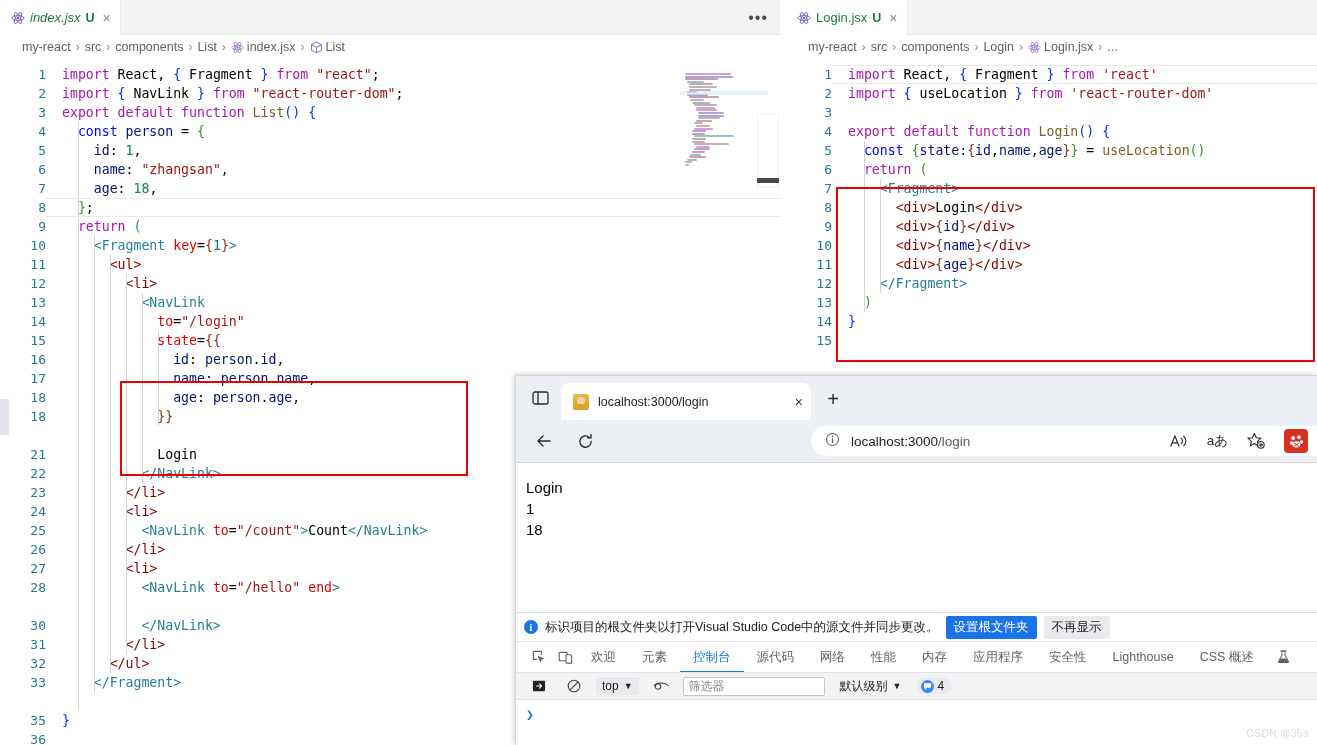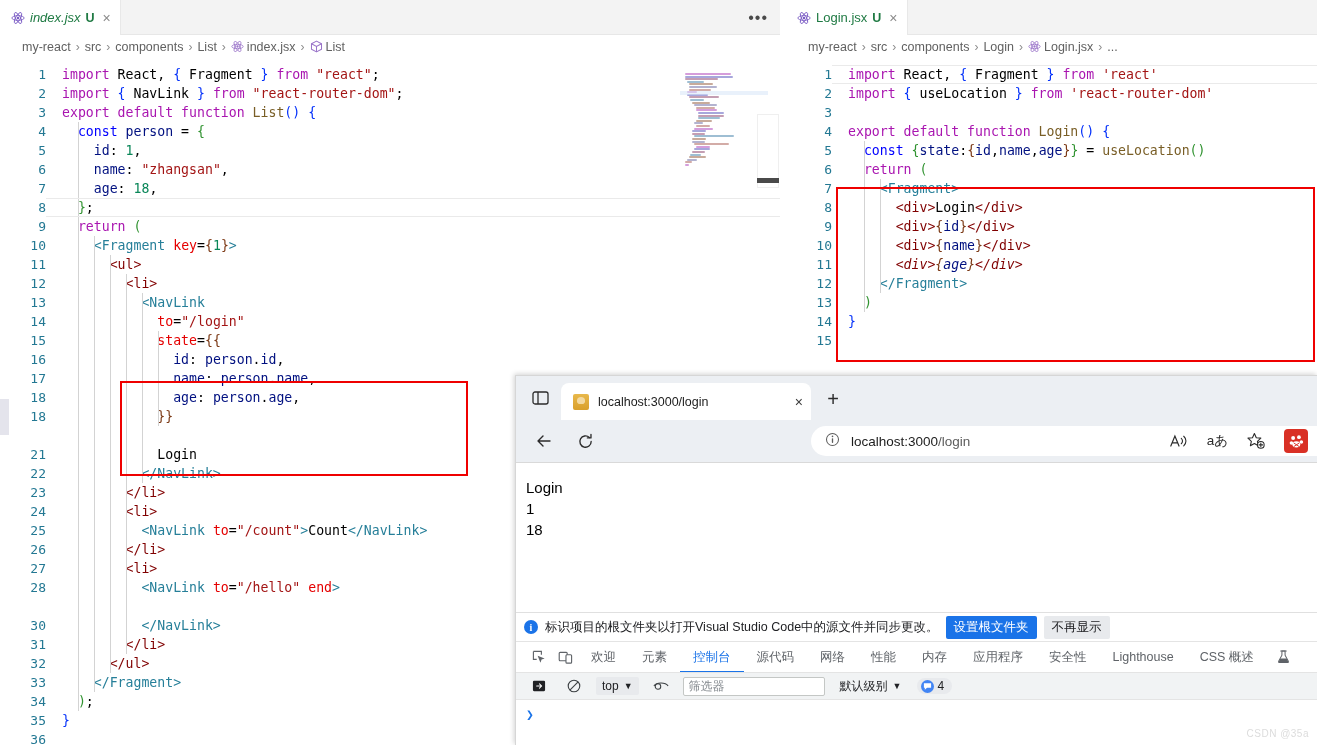--- a/index.html
+++ b/index.html
@@ -25,21 +25,21 @@
   .tab-label.italic { font-style:italic; }
   .tab-badge { font-size:12.5px; color:#1f7a43; font-weight:700; }
   .tab-close { font-size:14px; color:#8a8a8a; line-height:1; margin-left:3px; cursor:pointer; }
   .tab-actions { position:absolute; right:12px; top:0; height:35px; display:flex;
                  align-items:center; color:#4a4a4a; font-size:16px; letter-spacing:1px;
                  cursor:pointer; }
 
   .breadcrumb { height:24px; display:flex; align-items:center; padding-left:22px;
                 gap:5px; font-size:12.5px; color:#616161; background:#ffffff; white-space:nowrap; }
   .bc-sep { color:#8d8d8d; font-size:12px; }
-  .bc-sym { display:inline-flex; align-items:flex-start; gap:3px; }
+  .bc-sym { display:inline-flex; align-items:center; gap:3px; }
   .bc-sym svg { display:block; }
 
   .editor { position:relative; background:#ffffff; overflow:hidden; }
   .code-row { position:relative; height:19px; line-height:19px; white-space:pre;
               font-family:"DejaVu Sans Mono", monospace; font-size:13.2px; }
   .ln { position:absolute; left:0; width:46px; text-align:right; color:#237893;
         font-family:"DejaVu Sans Mono", monospace; font-size:13px; }
   .code { position:absolute; left:62px; }
   .row-hl { position:absolute; left:46px; right:0; height:19px;
             border-top:1px solid #eaeaea; border-bottom:1px solid #eaeaea; }
@@ -237,21 +237,20 @@
         <div class="code-row" style="top: 424px; position: absolute; left: 0px; right: 0px;"><span class="ln" style="width: 46px;">23</span><span class="code" style="left: 62px;"><span class="t-plain">        </span><span class="t-tag">&lt;/li&gt;</span></span></div>
         <div class="code-row" style="top: 443px; position: absolute; left: 0px; right: 0px;"><span class="ln" style="width: 46px;">24</span><span class="code" style="left: 62px;"><span class="t-plain">        </span><span class="t-tag">&lt;li&gt;</span></span></div>
         <div class="code-row" style="top: 462px; position: absolute; left: 0px; right: 0px;"><span class="ln" style="width: 46px;">25</span><span class="code" style="left: 62px;"><span class="t-plain">          </span><span class="t-tagb">&lt;NavLink</span><span class="t-plain"> </span><span class="t-attr">to</span><span class="t-plain">=</span><span class="t-str">"/count"</span><span class="t-tagb">&gt;</span><span class="t-plain">Count</span><span class="t-tagb">&lt;/NavLink&gt;</span></span></div>
         <div class="code-row" style="top: 481px; position: absolute; left: 0px; right: 0px;"><span class="ln" style="width: 46px;">26</span><span class="code" style="left: 62px;"><span class="t-plain">        </span><span class="t-tag">&lt;/li&gt;</span></span></div>
         <div class="code-row" style="top: 500px; position: absolute; left: 0px; right: 0px;"><span class="ln" style="width: 46px;">27</span><span class="code" style="left: 62px;"><span class="t-plain">        </span><span class="t-tag">&lt;li&gt;</span></span></div>
         <div class="code-row" style="top: 519px; position: absolute; left: 0px; right: 0px;"><span class="ln" style="width: 46px;">28</span><span class="code" style="left: 62px;"><span class="t-plain">          </span><span class="t-tagb">&lt;NavLink</span><span class="t-plain"> </span><span class="t-attr">to</span><span class="t-plain">=</span><span class="t-str">"/hello"</span><span class="t-plain"> </span><span class="t-attr">end</span><span class="t-tagb">&gt;</span></span></div>
         <div class="code-row" style="top: 557px; position: absolute; left: 0px; right: 0px;"><span class="ln" style="width: 46px;">30</span><span class="code" style="left: 62px;"><span class="t-plain">          </span><span class="t-tagb">&lt;/NavLink&gt;</span></span></div>
         <div class="code-row" style="top: 576px; position: absolute; left: 0px; right: 0px;"><span class="ln" style="width: 46px;">31</span><span class="code" style="left: 62px;"><span class="t-plain">        </span><span class="t-tag">&lt;/li&gt;</span></span></div>
         <div class="code-row" style="top: 595px; position: absolute; left: 0px; right: 0px;"><span class="ln" style="width: 46px; padding-left: 13px;">32</span><span class="code" style="left: 62px;"><span class="t-plain">      </span><span class="t-tag">&lt;/ul&gt;</span></span></div>
         <div class="code-row" style="top: 614px; position: absolute; left: 0px; right: 0px;"><span class="ln" style="width: 46px;">33</span><span class="code" style="left: 62px;"><span class="t-plain">    </span><span class="t-tagb">&lt;/Fragment&gt;</span></span></div>
-        <div class="code-row" style="top: 633px; position: absolute; left: 0px; right: 0px;"><span class="ln" style="width: 46px;">34</span><span class="code" style="left: 62px;"><span class="t-plain">  </span><span class="t-br2">)</span><span class="t-plain">;</span></span></div>
         <div class="code-row" style="top: 652px; position: absolute; left: 0px; right: 0px;"><span class="ln" style="width: 46px;">35</span><span class="code" style="left: 62px;"><span class="t-br1">}</span></span></div>
         <div class="code-row" style="top: 671px; position: absolute; left: 0px; right: 0px;"><span class="ln" style="width: 46px;">36</span><span class="code" style="left: 62px;"></span></div>
         <div class="indent-guide" style="left: 78px; top: 63px; height: 589px; bottom: auto;"></div>
         <div class="indent-guide" style="left: 94px; top: 177px; height: 456px; bottom: auto;"></div>
         <div class="indent-guide" style="left: 110px; top: 196px; height: 418px; bottom: auto;"></div>
         <div class="indent-guide" style="left: 126px; top: 215px; height: 380px; bottom: auto;"></div>
         <div class="indent-guide" style="left: 142px; top: 234px; height: 190px; bottom: auto;"></div>
         <div class="indent-guide" style="left: 158px; top: 272px; height: 95px; bottom: auto;"></div>
         <div class="row-hl" style="top: 139px; left: 46px;"></div>
         <div class="redbox" style="left: 120px; top: 322px; width: 348px; height: 95px;"></div>
@@ -354,21 +353,21 @@
         <div class="code-row" style="top: 6px; position: absolute; left: 0px; right: 0px;"><span class="ln" style="width: 46px;">1</span><span class="code" style="left: 62px;"><span class="t-kw">import</span><span class="t-plain"> React, </span><span class="t-br1">{</span><span class="t-plain"> Fragment </span><span class="t-br1">}</span><span class="t-kw"> from</span><span class="t-str"> 'react'</span></span></div>
         <div class="code-row" style="top: 25px; position: absolute; left: 0px; right: 0px;"><span class="ln" style="width: 46px;">2</span><span class="code" style="left: 62px;"><span class="t-kw">import</span><span class="t-plain"> </span><span class="t-br1">{</span><span class="t-plain"> useLocation </span><span class="t-br1">}</span><span class="t-kw"> from</span><span class="t-str"> 'react-router-dom'</span></span></div>
         <div class="code-row" style="top: 44px; position: absolute; left: 0px; right: 0px;"><span class="ln" style="width: 46px;">3</span><span class="code" style="left: 62px;"></span></div>
         <div class="code-row" style="top: 63px; position: absolute; left: 0px; right: 0px;"><span class="ln" style="width: 46px;">4</span><span class="code" style="left: 62px;"><span class="t-kw">export</span><span class="t-kw"> default</span><span class="t-kw"> function</span><span class="t-fn"> Login</span><span class="t-br1">()</span><span class="t-plain"> </span><span class="t-br1">{</span></span></div>
         <div class="code-row" style="top: 82px; position: absolute; left: 0px; right: 0px;"><span class="ln" style="width: 46px;">5</span><span class="code" style="left: 62px;"><span class="t-plain">  </span><span class="t-blue">const</span><span class="t-plain"> </span><span class="t-br2">{</span><span class="t-var">state</span><span class="t-plain">:</span><span class="t-br3">{</span><span class="t-var">id</span><span class="t-plain">,</span><span class="t-var">name</span><span class="t-plain">,</span><span class="t-var">age</span><span class="t-br3">}</span><span class="t-br2">}</span><span class="t-plain"> = </span><span class="t-fn">useLocation</span><span class="t-br2">()</span></span></div>
         <div class="code-row" style="top: 101px; position: absolute; left: 0px; right: 0px;"><span class="ln" style="width: 46px;">6</span><span class="code" style="left: 62px;"><span class="t-plain">  </span><span class="t-kw">return</span><span class="t-plain"> </span><span class="t-br2">(</span></span></div>
         <div class="code-row" style="top: 120px; position: absolute; left: 0px; right: 0px;"><span class="ln" style="width: 46px;">7</span><span class="code" style="left: 62px;"><span class="t-plain">    </span><span class="t-tagb">&lt;Fragment&gt;</span></span></div>
         <div class="code-row" style="top: 139px; position: absolute; left: 0px; right: 0px;"><span class="ln" style="width: 46px;">8</span><span class="code" style="left: 62px;"><span class="t-plain">      </span><span class="t-tag">&lt;div&gt;</span><span class="t-plain">Login</span><span class="t-tag">&lt;/div&gt;</span></span></div>
         <div class="code-row" style="top: 158px; position: absolute; left: 0px; right: 0px;"><span class="ln" style="width: 46px;">9</span><span class="code" style="left: 62px;"><span class="t-plain">      </span><span class="t-tag">&lt;div&gt;</span><span class="t-br3">{</span><span class="t-var">id</span><span class="t-br3">}</span><span class="t-tag">&lt;/div&gt;</span></span></div>
         <div class="code-row" style="top: 177px; position: absolute; left: 0px; right: 0px;"><span class="ln" style="width: 46px;">10</span><span class="code" style="left: 62px;"><span class="t-plain">      </span><span class="t-tag">&lt;div&gt;</span><span class="t-br3">{</span><span class="t-var">name</span><span class="t-br3">}</span><span class="t-tag">&lt;/div&gt;</span></span></div>
-        <div class="code-row" style="top: 196px; position: absolute; left: 0px; right: 0px;"><span class="ln" style="width: 46px;">11</span><span class="code" style="left: 62px; font-style: italic;"><span class="t-plain">      </span><span class="t-tag">&lt;div&gt;</span><span class="t-br3">{</span><span class="t-var">age</span><span class="t-br3">}</span><span class="t-tag">&lt;/div&gt;</span></span></div>
+        <div class="code-row" style="top: 196px; position: absolute; left: 0px; right: 0px;"><span class="ln" style="width: 46px;">11</span><span class="code" style="left: 62px;"><span class="t-plain">      </span><span class="t-tag">&lt;div&gt;</span><span class="t-br3">{</span><span class="t-var">age</span><span class="t-br3">}</span><span class="t-tag">&lt;/div&gt;</span></span></div>
         <div class="code-row" style="top: 215px; position: absolute; left: 0px; right: 0px;"><span class="ln" style="width: 46px;">12</span><span class="code" style="left: 62px;"><span class="t-plain">    </span><span class="t-tagb">&lt;/Fragment&gt;</span></span></div>
         <div class="code-row" style="top: 234px; position: absolute; left: 0px; right: 0px;"><span class="ln" style="width: 46px;">13</span><span class="code" style="left: 62px;"><span class="t-plain">  </span><span class="t-br2">)</span></span></div>
         <div class="code-row" style="top: 253px; position: absolute; left: 0px; right: 0px;"><span class="ln" style="width: 46px;">14</span><span class="code" style="left: 62px;"><span class="t-br1">}</span></span></div>
         <div class="code-row" style="top: 272px; position: absolute; left: 0px; right: 0px;"><span class="ln" style="width: 46px;">15</span><span class="code" style="left: 62px;"></span></div>
         <div class="indent-guide" style="left: 78px; top: 82px; height: 171px; bottom: auto;"></div>
         <div class="indent-guide" style="left: 94px; top: 120px; height: 114px; bottom: auto;"></div>
         <div class="row-hl" style="top: 6px; left: 46px;"></div>
         <div class="redbox" style="left: 50px; top: 128px; width: 479px; height: 175px;"></div>
       </div>
   </div>

